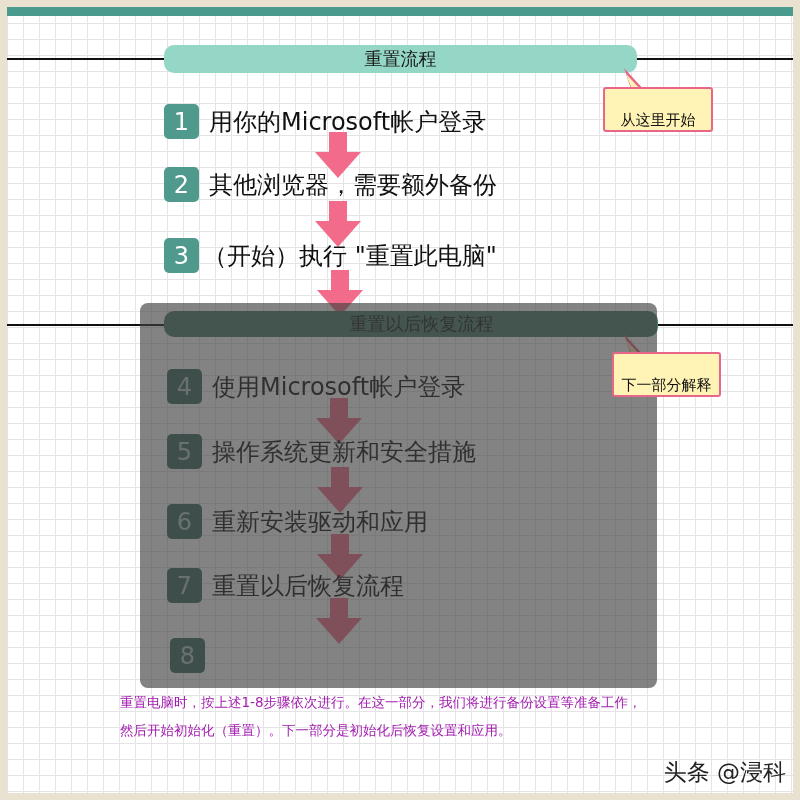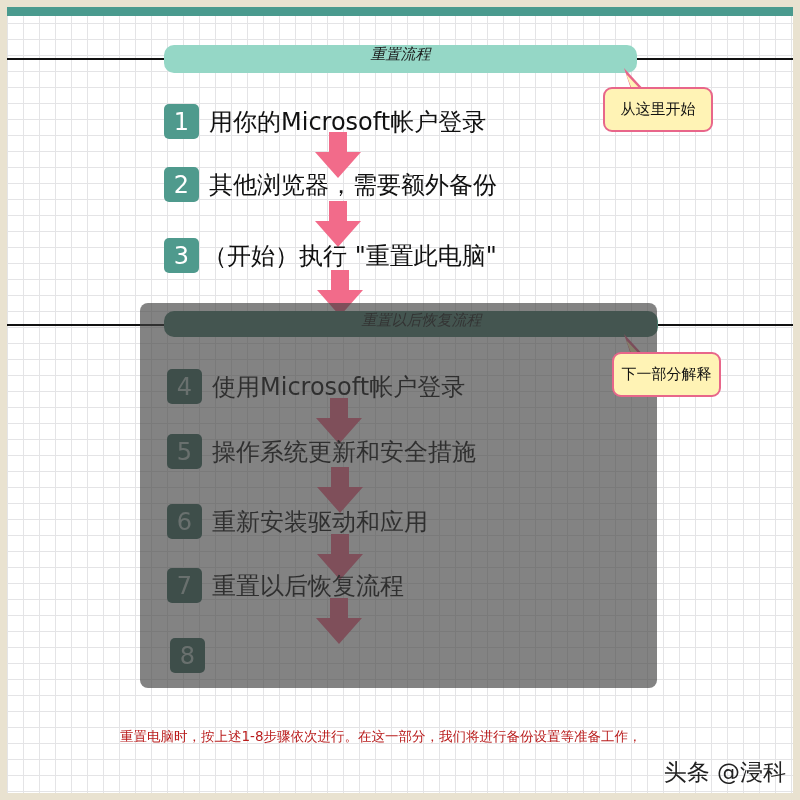--- a/index.html
+++ b/index.html
@@ -14,46 +14,46 @@
       background-image:
         linear-gradient(to right, #e4e4e6 1px, transparent 1px),
         linear-gradient(to bottom, #e4e4e6 1px, transparent 1px);
       background-size: 16px 16px;
       background-position: 0 0;
     }
     .topbar { position: absolute; left: 7px; top: 7px; width: 786px; height: 9px; background: #4a9a8e; }
     .hline { position: absolute; left: 7px; width: 786px; height: 2px; background: #111; }
     .pill {
       position: absolute; border-radius: 10px;
-      display: flex; justify-content: center;
-      font-size: 15px; color: #1a1a1a; font-style: italic;
+      display: flex; align-items: center; justify-content: center;
+      font-size: 18px; color: #1a1a1a;
     }
     .pill1 { left: 164px; top: 45px; width: 473px; height: 28px; background: #95d7c6; }
     .step { position: absolute; display: flex; align-items: center; }
     .num {
       width: 35px; height: 35px; border-radius: 5px; background: #4f9a8d;
       color: #fff; font-size: 24px; display: flex; align-items: center; justify-content: center;
       margin-right: 10px;
     }
     .stext { font-size: 24px; color: #111; white-space: nowrap; }
     .arrow { position: absolute; width: 46px; height: 46px; }
     .callout {
-      position: absolute; background: #fff3b5; border: 2px solid #e8668a; border-radius: 9px;
-      font-size: 15px; color: #111; display: flex; align-items: center; justify-content: center;
+      position: absolute; background: #fff3b5; border: 2px solid #e8668a; border-radius: 3px;
+      font-size: 15px; color: #111; display: flex; align-items: flex-end; justify-content: center;
     }
     .tail { position: absolute; }
     .overlay {
       position: absolute; left: 140px; top: 303px; width: 517px; height: 385px;
       background: rgba(64,64,64,0.65); border-radius: 8px;
     }
     .pill2 { left: 164px; top: 311px; width: 473px; height: 26px; background: #4b7c6e; padding-left: 21px; }
     .dnum { background: #39685d; color: #b6c9c3; }
     .note {
-      position: absolute; left: 120px; top: 722px; width: 640px;
-      font-size: 13.5px; line-height: 28px; color: #b91c1c;
+      position: absolute; left: 120px; top: 688px; width: 640px;
+      font-size: 13.5px; line-height: 28px; color: #a21caf;
     }
     .wm { position: absolute; right: 14px; top: 757px; font-size: 23px; color: #222; }
   </style>
 </head>
 <body>
 
 <div class="paper"></div>
 <div class="topbar"></div>
 
 <div class="hline" style="top:58px;"></div>
@@ -134,14 +134,15 @@
 </div>
 
 <div class="overlay"></div>
 
 <div class="callout" style="left:603px;top:352px;width:105px;height:41px;margin-left:9px;">
   <span>下一部分解释</span>
 </div>
 
 <div class="note">
   <div>重置电脑时，按上述1-8步骤依次进行。在这一部分，我们将进行备份设置等准备工作，</div>
+  <div>然后开始初始化（重置）。下一部分是初始化后恢复设置和应用。</div>
 </div>
 <div class="wm">头条 @浸科</div>
 
 </body></html>

